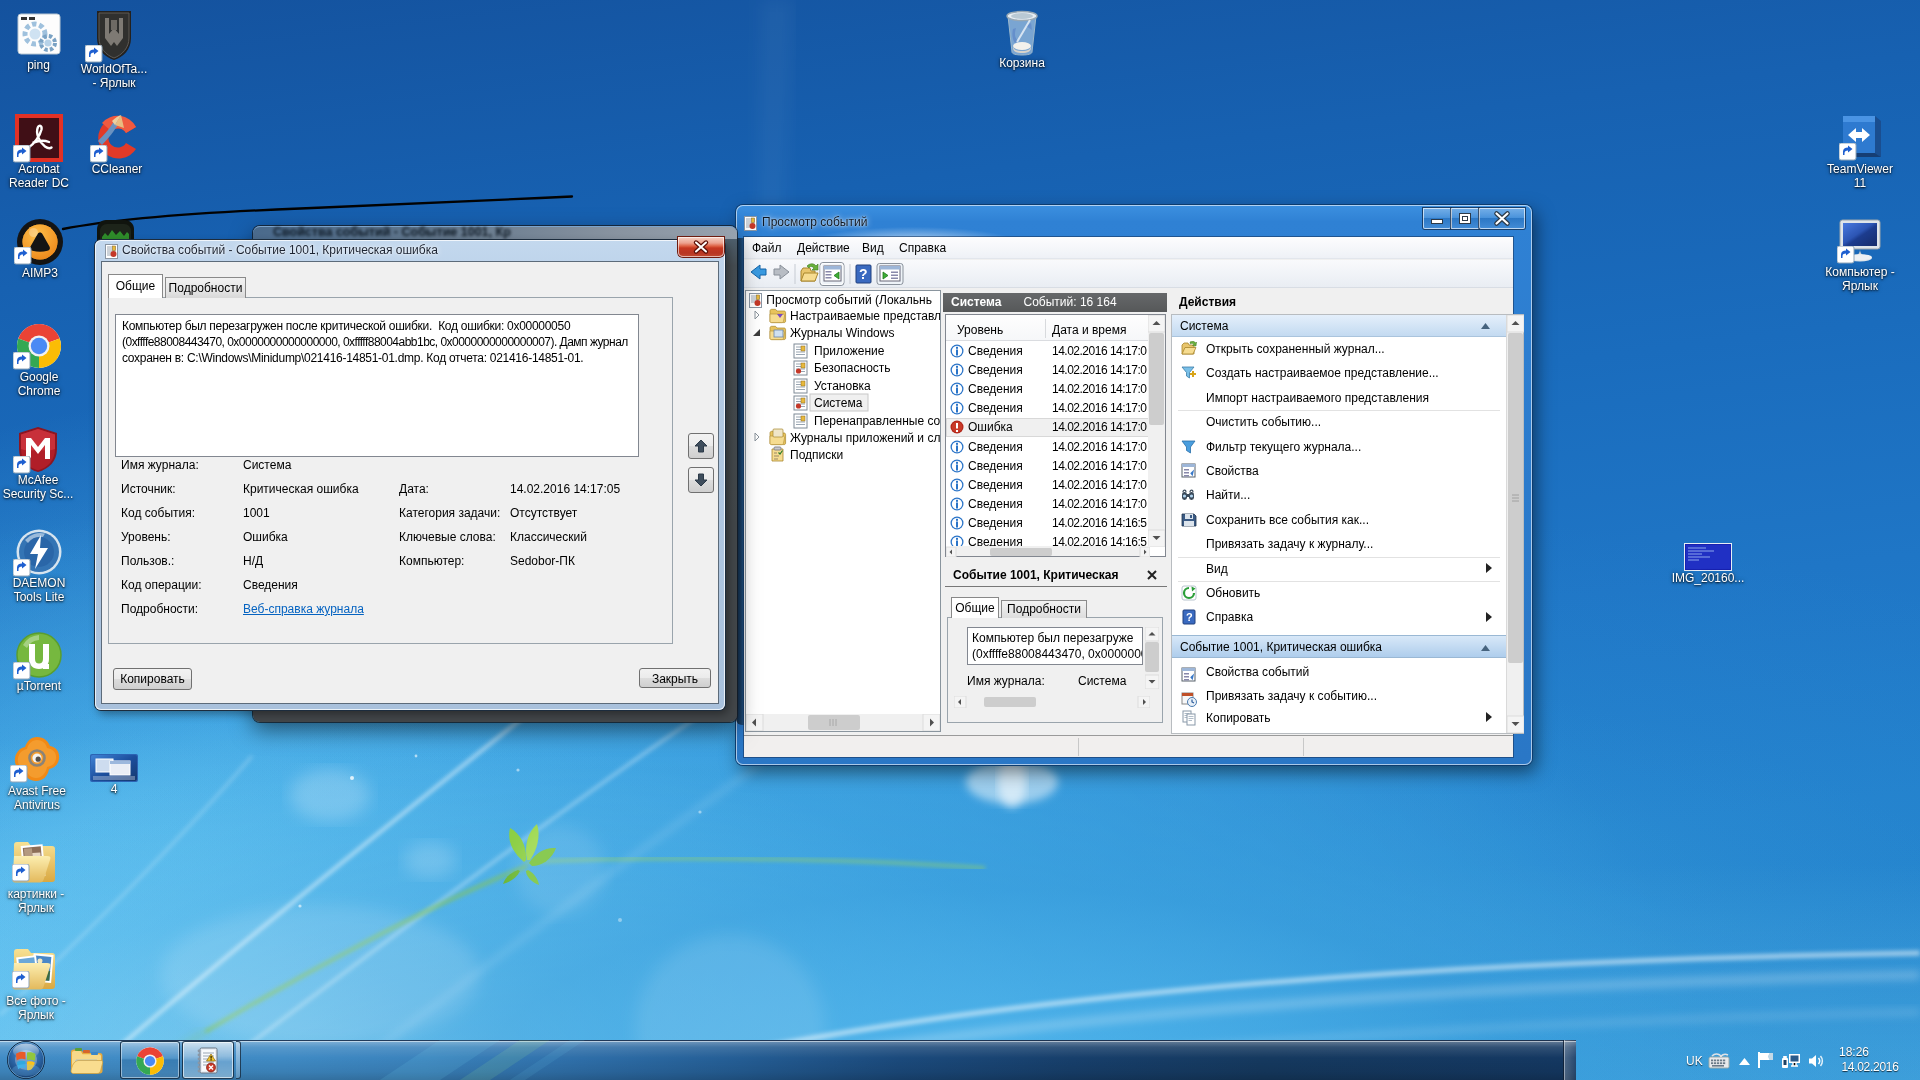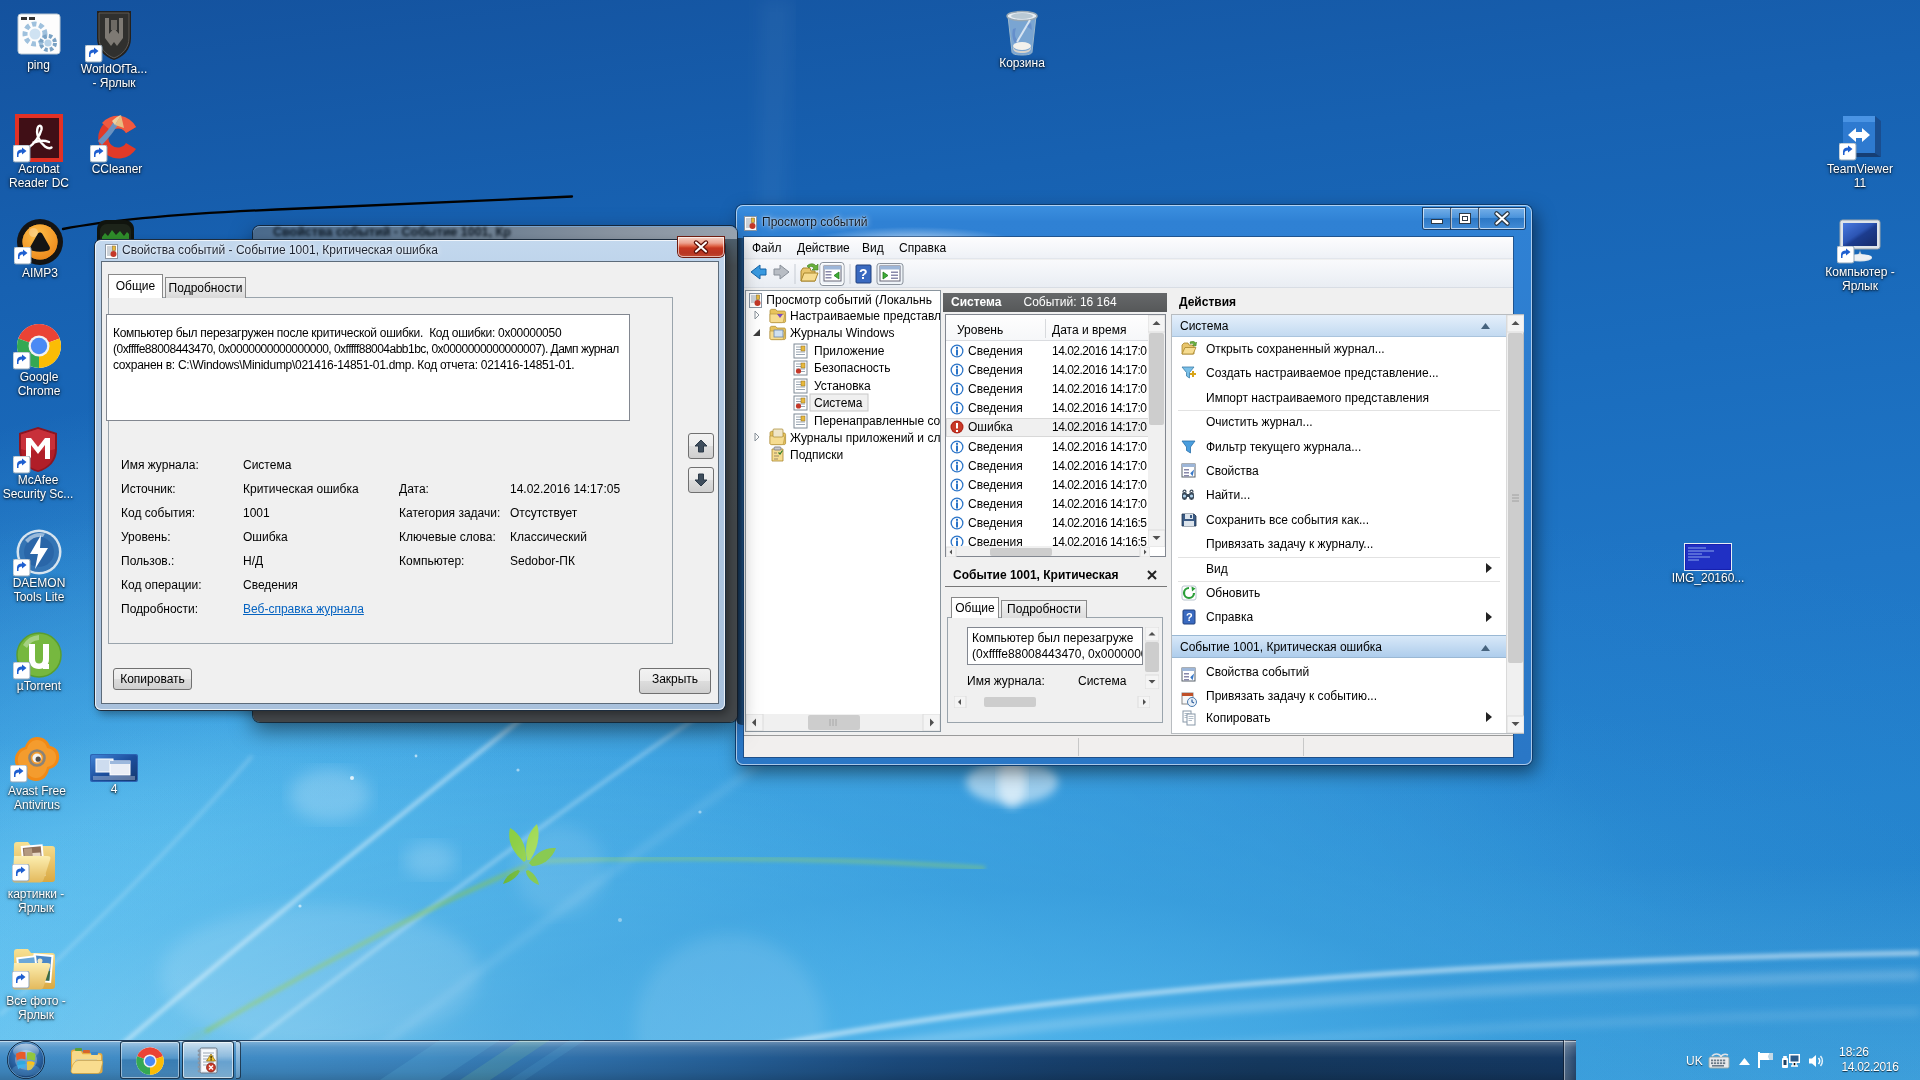--- a/index.html
+++ b/index.html
@@ -729,21 +729,21 @@
                 <path d="M9,1 C 11,-0.5 13.5,0 14.5,2 L 15.5,1 L 15,5 L 11.5,4.5 L 12.8,3.4 C 12,2 10.5,2 9.5,3 Z" fill="#6ab03c" stroke="#3c7820" stroke-width=".5"></path>
               </svg></div>
             <div style="position:absolute;left:34px;top:5px;white-space:nowrap">Открыть сохраненный журнал...</div>
             <div style="position:absolute;left:9px;top:28.4px"><svg width="16" height="16" viewBox="0 0 16 16">
                 <path d="M1,2 L13,2 L8.5,7.5 L8.5,13 L5.5,11 L5.5,7.5 Z" fill="#7ac0e8" stroke="#3a7ca8" stroke-width=".8"></path>
                 <path d="M9,9 L15,9 M12,6 L12,12" stroke="#d8a418" stroke-width="2"></path>
               </svg></div>
             <div style="position:absolute;left:34px;top:29.4px;white-space:nowrap">Создать настраиваемое представление...</div>
             <div style="position:absolute;left:34px;top:53.8px;white-space:nowrap">Импорт настраиваемого представления</div>
             <div style="position:absolute;left:6px;top:73.19999999999999px;width:322px;height:1px;background:#e2e2e2"></div>
-            <div style="position:absolute;left:34px;top:78.19999999999999px;white-space:nowrap">Очистить журнал...</div>
+            <div style="position:absolute;left:34px;top:78.19999999999999px;white-space:nowrap">Очистить событию...</div>
             <div style="position:absolute;left:9px;top:101.6px"><svg width="16" height="16" viewBox="0 0 16 16">
                 <path d="M1,2 L14,2 L9.5,8 L9.5,14 L5.5,11.5 L5.5,8 Z" fill="#4a9ede" stroke="#2a6ea8" stroke-width=".8"></path>
               </svg></div>
             <div style="position:absolute;left:34px;top:102.6px;white-space:nowrap">Фильтр текущего журнала...</div>
             <div style="position:absolute;left:9px;top:126.0px"><svg width="16" height="16" viewBox="0 0 16 16">
                 <rect x="1" y="1" width="13" height="13" fill="#fff" stroke="#56606a"></rect>
                 <rect x="1" y="1" width="13" height="3" fill="#9db6d8"></rect>
                 <rect x="3" y="6" width="5" height="1.5" fill="#88a"></rect>
                 <rect x="3" y="9" width="5" height="1.5" fill="#88a"></rect>
                 <rect x="3" y="12" width="5" height="1.5" fill="#88a"></rect>
@@ -865,21 +865,21 @@
           <path d="M18,5.5 L28,14.5 M28,5.5 L18,14.5" stroke="#fff" stroke-width="2" stroke-linecap="round"></path>
         </svg></div>
 
  <div style="position:absolute;left:7px;top:22px;right:7px;bottom:7px;background:#f0f0f0;box-shadow:0 0 0 1px #5c6b7a"></div>
 
  <div style="position:absolute;left:13px;top:34px;width:55px;height:24px;background:#fff;border:1px solid #888;border-bottom:none;z-index:3;text-align:center;line-height:23px">Общие</div>
  <div style="position:absolute;left:70px;top:37px;width:81px;height:21px;background:linear-gradient(180deg,#f2f2f2,#e6e6e6 60%,#d8d8d8);border:1px solid #8a8a8a;border-bottom:none;z-index:3;text-align:center;line-height:20px">Подробности</div>
 
  <div style="position:absolute;left:13px;top:57px;width:565px;height:347px;background:#f0f0f0;border:1px solid #9aa4ac;z-index:2"></div>
 
- <div style="position:absolute;left:11px;top:74px;width:524px;height:107px;background:#fff;border:1px solid #828790;z-index:3;padding:10px 6px;line-height:16.2px;color:#000;overflow:hidden">
+ <div style="position:absolute;left:20px;top:74px;width:524px;height:143px;background:#fff;border:1px solid #828790;z-index:3;padding:3px 6px;line-height:16.2px;color:#000;overflow:hidden">
         <div style="white-space:nowrap;letter-spacing:-.28px">Компьютер был перезагружен после критической ошибки.&nbsp; Код ошибки: 0x00000050</div>
         <div style="white-space:nowrap;letter-spacing:-.52px">(0xffffe88008443470, 0x0000000000000000, 0xfffff88004abb1bc, 0x0000000000000007). Дамп журнал</div>
         <div style="white-space:nowrap;letter-spacing:-.28px">сохранен в: C:\Windows\Minidump\021416-14851-01.dmp. Код отчета: 021416-14851-01.</div>
       </div>
 
  <div style="position:absolute;left:26px;top:218px;width:540px;z-index:3;color:#000">
   <div style="position:absolute;left:0;top:0">Имя журнала:</div>
         <div style="position:absolute;left:122px;top:0">Система</div>
   <div style="position:absolute;left:0;top:24px">Источник:</div>
         <div style="position:absolute;left:122px;top:24px">Критическая ошибка</div>
@@ -904,21 +904,21 @@
  </div>
 
  <div style="position:absolute;left:593px;top:193px;width:26px;height:26px;border:1px solid #707070;border-radius:3px;background:linear-gradient(180deg,#f2f2f2,#ebebeb 50%,#dddddd 50%,#cfcfcf);z-index:3"><svg width="24" height="24" viewBox="0 0 24 24">
           <path d="M12,6 L18,12 L14.5,12 L14.5,18 L9.5,18 L9.5,12 L6,12 Z" fill="#3e4d5c" stroke="#2c3a48" stroke-width="1"></path>
         </svg></div>
  <div style="position:absolute;left:593px;top:227px;width:26px;height:26px;border:1px solid #707070;border-radius:3px;background:linear-gradient(180deg,#f2f2f2,#ebebeb 50%,#dddddd 50%,#cfcfcf);z-index:3"><svg width="24" height="24" viewBox="0 0 24 24">
           <path d="M12,18 L6,12 L9.5,12 L9.5,6 L14.5,6 L14.5,12 L18,12 Z" fill="#3e4d5c" stroke="#2c3a48" stroke-width="1"></path>
         </svg></div>
 
  <div style="position:absolute;left:18px;top:428px;width:79px;height:22px;border:1px solid #707070;border-radius:3px;background:linear-gradient(180deg,#f2f2f2,#ebebeb 50%,#dddddd 50%,#cfcfcf);z-index:3;text-align:center;line-height:21px;color:#000">Копировать</div>
- <div style="position:absolute;left:544px;top:428px;width:72px;height:26px;border:1px solid #707070;border-radius:3px;background:linear-gradient(180deg,#f2f2f2,#ebebeb 50%,#dddddd 50%,#cfcfcf);z-index:3;text-align:center;line-height:21px;color:#000">Закрыть</div>
+ <div style="position:absolute;left:544px;top:428px;width:72px;height:20px;border:1px solid #707070;border-radius:3px;background:linear-gradient(180deg,#f2f2f2,#ebebeb 50%,#dddddd 50%,#cfcfcf);z-index:3;text-align:center;line-height:21px;color:#000">Закрыть</div>
 </div>
 
 <div style="position:absolute;left:0;top:1040px;width:1576px;height:40px;background:linear-gradient(90deg,#418cc6 0%,#3f8ac4 18%,#3a82bc 27%,#2e6ea8 37%,#245d94 47%,#1b4a7c 57%,#173f6b 68%,#15395f 80%,#143862 100%)">
  <div style="position:absolute;inset:0;background:linear-gradient(180deg,rgba(255,255,255,.38) 0%,rgba(255,255,255,.12) 18%,rgba(255,255,255,0) 45%,rgba(0,0,0,.08) 80%,rgba(0,0,0,.18) 100%)"></div>
  <div style="position:absolute;left:0;top:0;width:100%;height:1px;background:rgba(10,30,60,.8)"></div>
  <div style="position:absolute;left:0;top:1px;width:100%;height:1px;background:rgba(255,255,255,.5)"></div>
  <svg width="560" height="40" style="position:absolute;left:380px;top:0" viewBox="0 0 560 40">
         <path d="M60,0 L120,0 L60,40 L0,40 Z" fill="rgba(120,220,250,.12)"></path>
         <path d="M140,0 L170,0 L110,40 L80,40 Z" fill="rgba(160,240,150,.13)"></path>
         <path d="M190,0 L205,0 L145,40 L130,40 Z" fill="rgba(120,220,250,.10)"></path>

